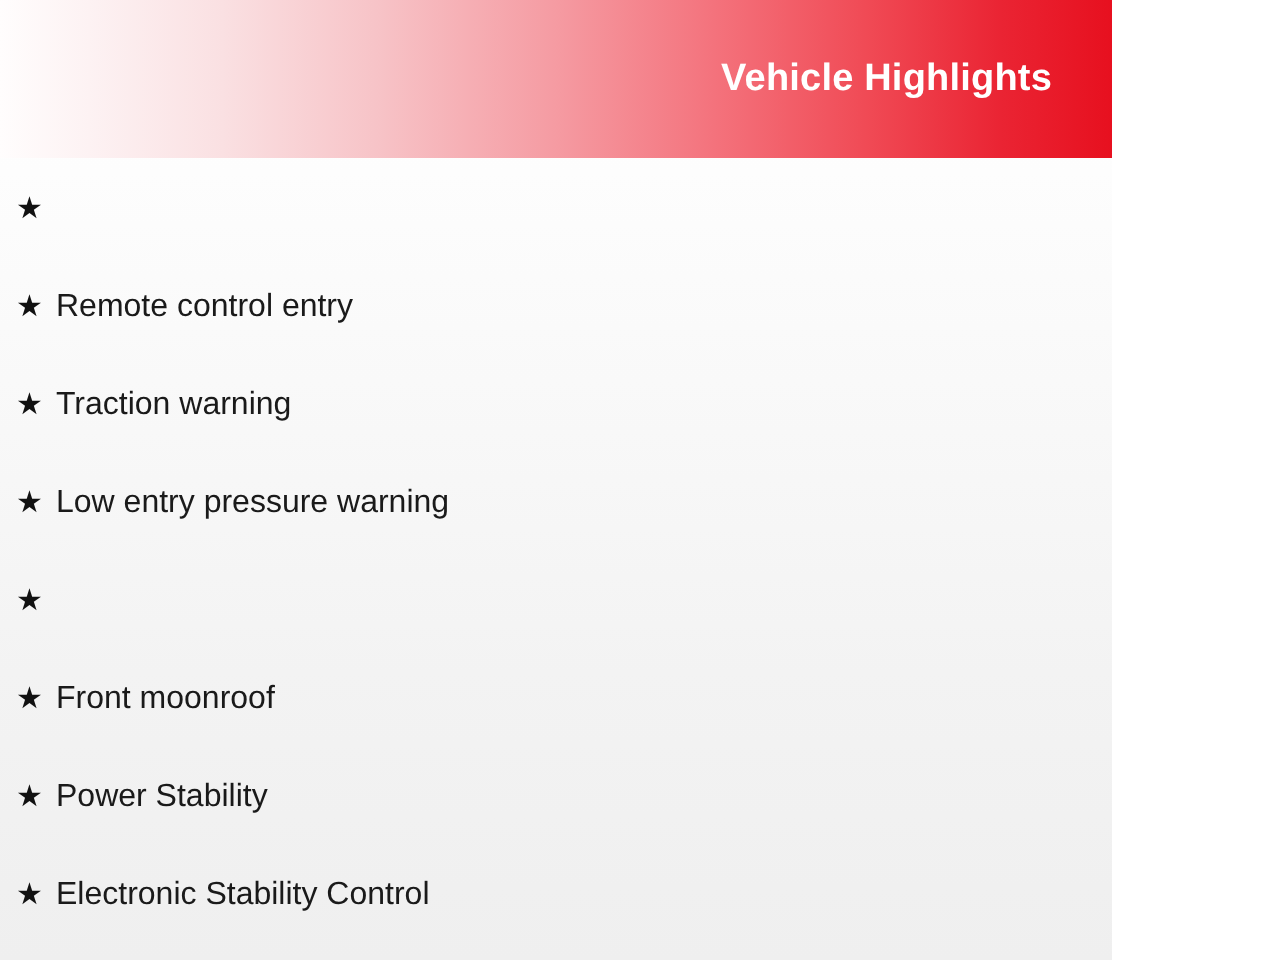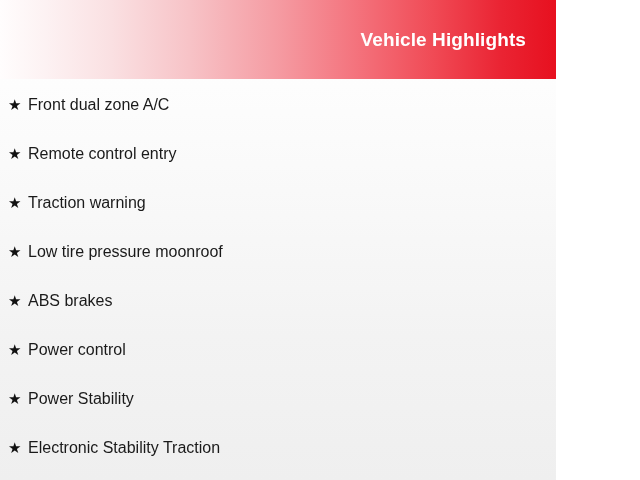--- a/index.html
+++ b/index.html
@@ -103,54 +103,52 @@
 
   <div class="header">
     <div class="header-title">Vehicle Highlights</div>
   </div>
 
   <div class="content">
     <ul class="highlight-list">
 
       <li class="highlight-item">
         <span class="bullet-star">★</span>
-        <span class="highlight-label">Front dual zone A/C</span>
       </li>
 
       <li class="highlight-item">
         <span class="bullet-star">★</span>
         <span class="highlight-label">Remote control entry</span>
       </li>
 
       <li class="highlight-item">
         <span class="bullet-star">★</span>
         <span class="highlight-label">Traction warning</span>
       </li>
 
       <li class="highlight-item">
         <span class="bullet-star">★</span>
-        <span class="highlight-label">Low tire pressure moonroof</span>
+        <span class="highlight-label">Low entry pressure warning</span>
       </li>
 
       <li class="highlight-item">
         <span class="bullet-star">★</span>
-        <span class="highlight-label">ABS brakes</span>
       </li>
 
       <li class="highlight-item">
         <span class="bullet-star">★</span>
-        <span class="highlight-label">Power control</span>
+        <span class="highlight-label">Front moonroof</span>
       </li>
 
       <li class="highlight-item">
         <span class="bullet-star">★</span>
         <span class="highlight-label">Power Stability</span>
       </li>
 
       <li class="highlight-item">
         <span class="bullet-star">★</span>
-        <span class="highlight-label">Electronic Stability Traction</span>
+        <span class="highlight-label">Electronic Stability Control</span>
       </li>
 
     </ul>
   </div>
 
 </div>
 
 </body></html>

